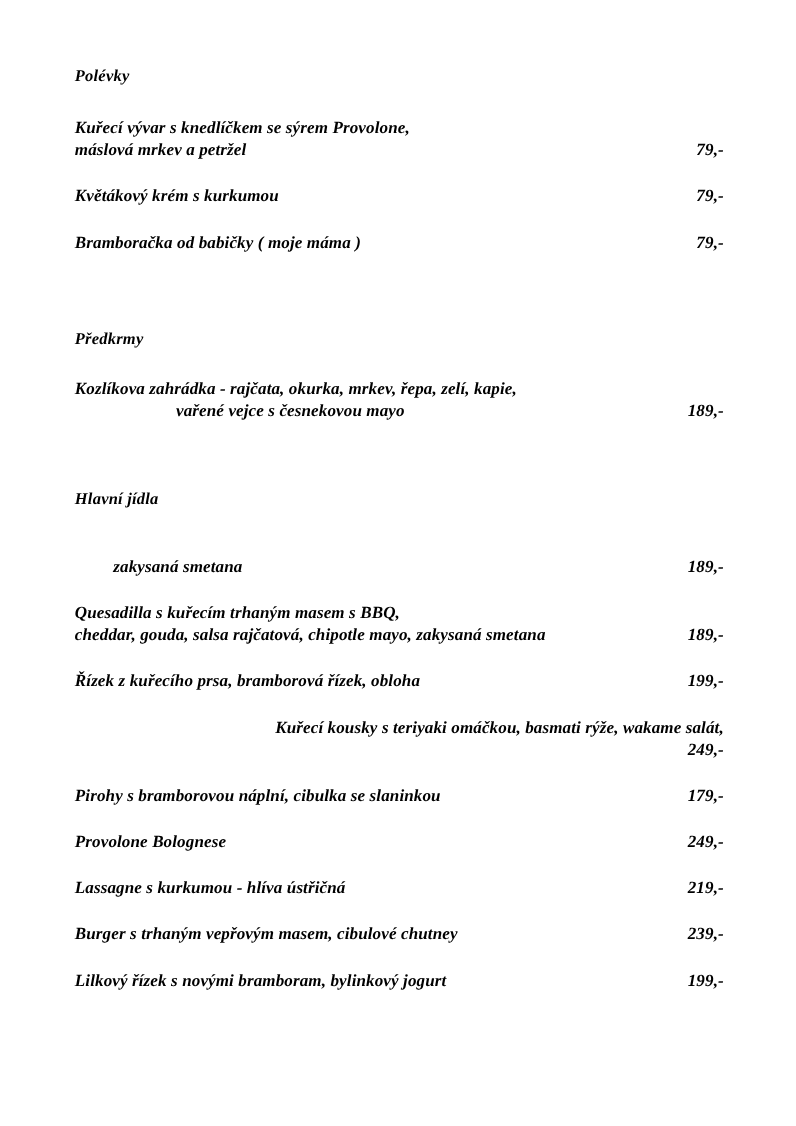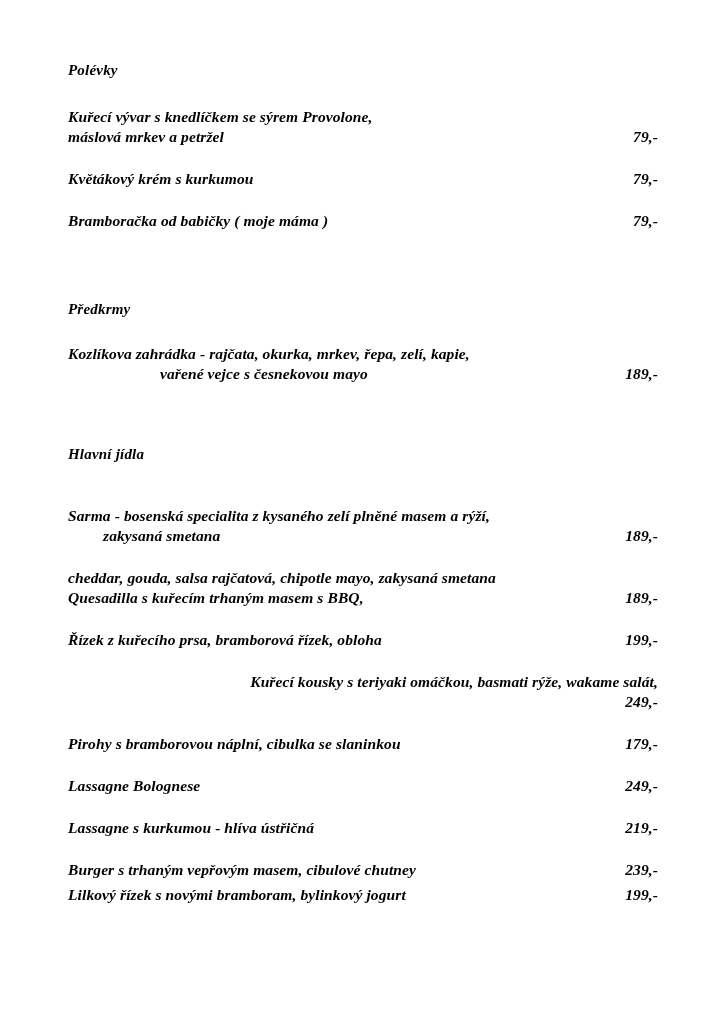--- a/index.html
+++ b/index.html
@@ -110,29 +110,28 @@
             </div>
             <div class="item-price">189,-</div>
           </div>
         </div>
       </div>
       <div class="section">
         <div class="section-heading" style="margin-top: 62px;">Hlavní jídla</div>
         <div class="section-items">
           <div class="item" style="margin-top: 43px;">
             <div class="item-lines">
-              <span class="item-line ">Sarma - bosenská specialita z kysaného zelí plněné masem a rýží,</span>
               <span class="item-line indent-sm">zakysaná smetana</span>
             </div>
             <div class="item-price">189,-</div>
           </div>
           <div class="item" style="margin-top: 22px;">
             <div class="item-lines">
+              <span class="item-line ">Quesadilla s kuřecím trhaným masem s BBQ,</span>
               <span class="item-line ">cheddar, gouda, salsa rajčatová, chipotle mayo, zakysaná smetana</span>
-              <span class="item-line ">Quesadilla s kuřecím trhaným masem s BBQ,</span>
             </div>
             <div class="item-price">189,-</div>
           </div>
           <div class="item" style="margin-top: 22px;">
             <div class="item-lines">
               <span class="item-line ">Řízek z kuřecího prsa, bramborová řízek, obloha</span>
             </div>
             <div class="item-price">199,-</div>
           </div>
           <div class="item" style="margin-top: 22px; flex-direction: column;">
@@ -142,37 +141,37 @@
             <div class="item-price">249,-</div>
           </div>
           <div class="item" style="margin-top: 22px;">
             <div class="item-lines">
               <span class="item-line ">Pirohy s bramborovou náplní, cibulka se slaninkou</span>
             </div>
             <div class="item-price">179,-</div>
           </div>
           <div class="item" style="margin-top: 22px;">
             <div class="item-lines">
-              <span class="item-line ">Lassagne Bolognese</span>
+              <span class="item-line ">Provolone Bolognese</span>
             </div>
             <div class="item-price">249,-</div>
           </div>
           <div class="item" style="margin-top: 22px;">
             <div class="item-lines">
               <span class="item-line ">Lassagne s kurkumou - hlíva ústřičná</span>
             </div>
             <div class="item-price">219,-</div>
           </div>
           <div class="item" style="margin-top: 22px;">
             <div class="item-lines">
               <span class="item-line ">Burger s trhaným vepřovým masem, cibulové chutney</span>
             </div>
             <div class="item-price">239,-</div>
           </div>
-          <div class="item" style="margin-top: 5px;">
+          <div class="item" style="margin-top: 22px;">
             <div class="item-lines">
               <span class="item-line ">Lilkový řízek s novými bramboram, bylinkový jogurt</span>
             </div>
             <div class="item-price">199,-</div>
           </div>
         </div>
       </div>
     </div>
 </div>
 

